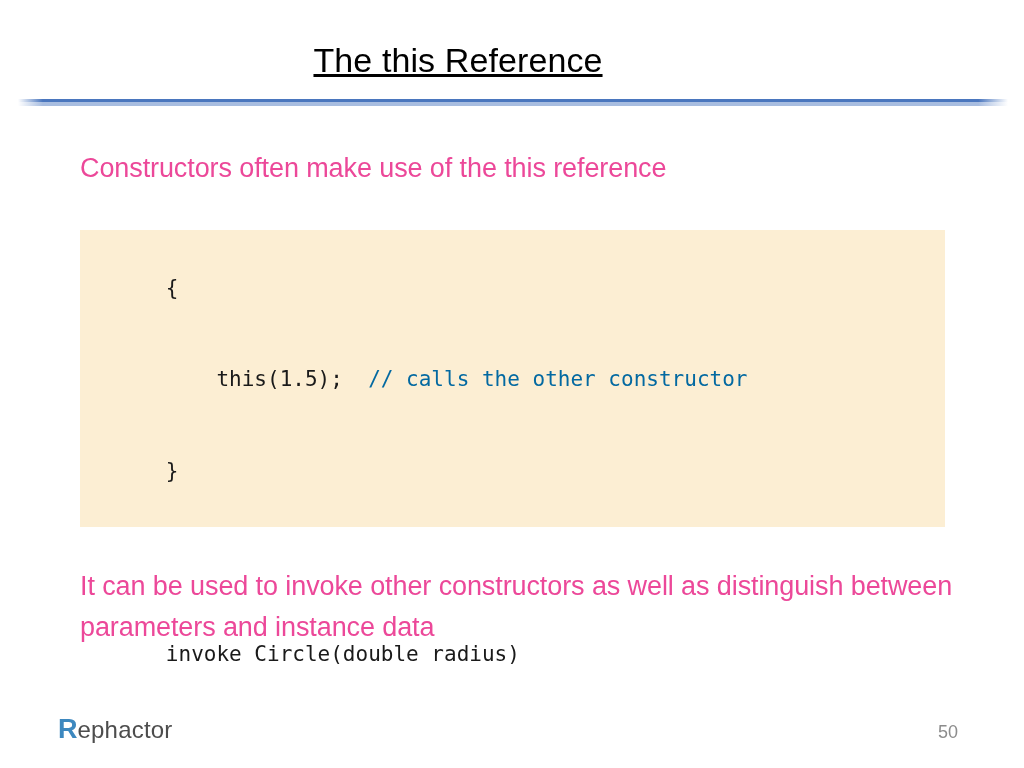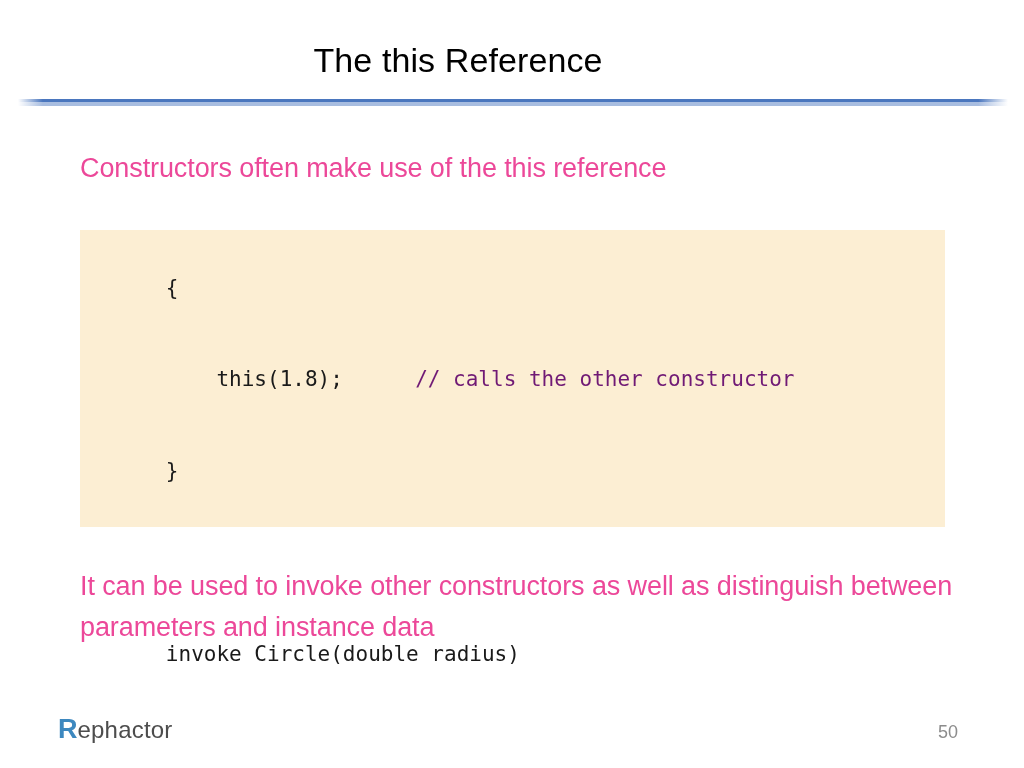--- a/index.html
+++ b/index.html
@@ -28,20 +28,21 @@
     left: 0;
     top: 38px;
     width: 916px;
     text-align: center;
     font-size: 34px;
     font-weight: 400;
     color: #000000;
     letter-spacing: 0.1px;
     line-height: 44px;
     white-space: nowrap;
+    text-decoration: underline;
   }
 
   
   .title-rule {
     position: absolute;
     left: 18px;
     top: 99px;
     width: 990px;
     height: 8px;
   }
@@ -103,22 +104,21 @@
   }
   .code-line {
     font-family: "DejaVu Sans Mono", "Liberation Mono", monospace;
     font-size: 21px;
     line-height: 30.5px;
     color: #1a1a1a;
     white-space: pre;
     letter-spacing: 0px;
   }
   .code-comment {
-    color: #701a75;
-    margin-left: 47px;
+    color: #0369a1;
   }
   .code-line.blank {
     color: transparent;
   }
 
   
   .logo {
     position: absolute;
     left: 58px;
     top: 716px;
@@ -166,21 +166,21 @@
     <div class="rule-bottom"></div>
   </div>
 
   <div class="body-text" id="para-intro">Constructors often make use of the this reference</div>
 
   <div class="code-block">
     <div class="code-line">
       <span>{</span><span class="code-comment"></span>
     </div>
     <div class="code-line">
-      <span>    this(1.8);  </span><span class="code-comment">// calls the other constructor</span>
+      <span>    this(1.5);  </span><span class="code-comment">// calls the other constructor</span>
     </div>
     <div class="code-line">
       <span>}</span><span class="code-comment"></span>
     </div>
     <div class="code-line blank">
       <span></span>
     </div>
     <div class="code-line">
       <span>invoke Circle(double radius)</span><span class="code-comment"></span>
     </div>

